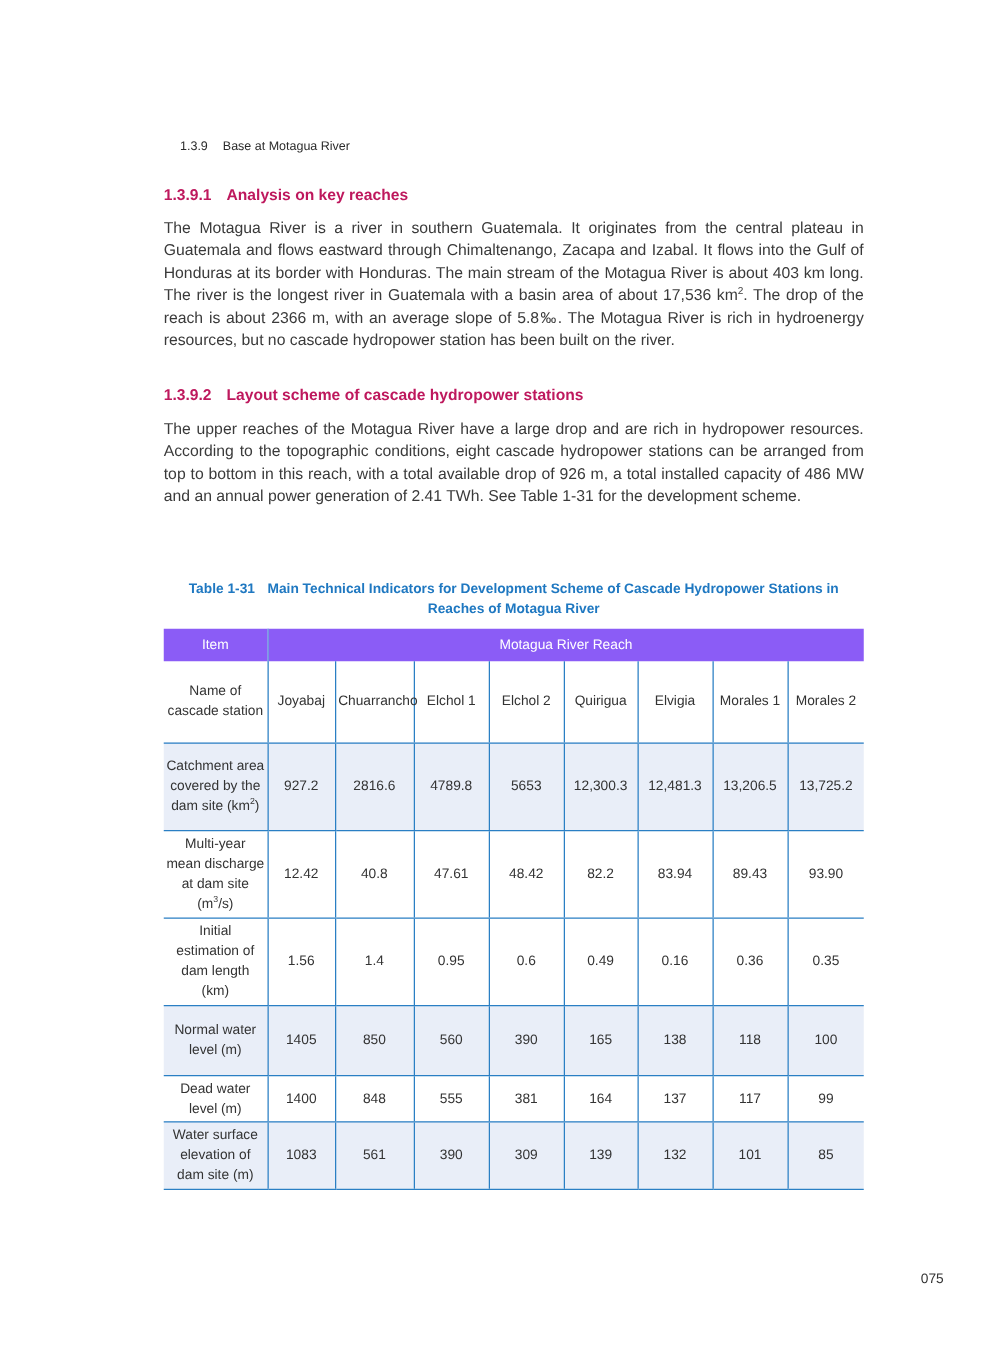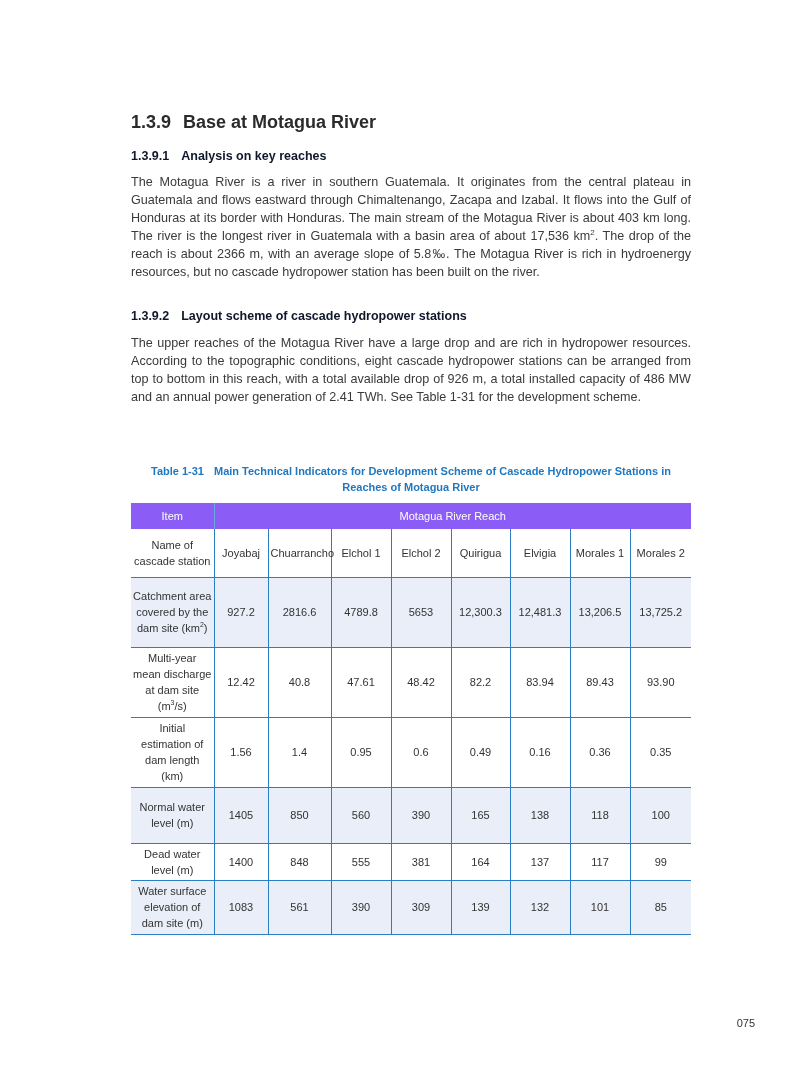--- a/index.html
+++ b/index.html
@@ -1,25 +1,25 @@
 <!DOCTYPE html>
 <html><head>
 <meta charset="utf-8">
 <style>
   html, body { margin: 0; padding: 0; background: #ffffff; }
   body {
     width: 793px; height: 1077px; position: relative; overflow: hidden;
     font-family: "Liberation Sans", sans-serif; color: #333333;
   }
   .h2 {
-    position: absolute; left: 131px; top: 112px;
-    font-size: 18px; font-weight: bold; color: #2b2b2b; white-space: nowrap;
+    position: absolute; left: 144px; top: 112px;
+    font-size: 10px; font-weight: normal; color: #2b2b2b; white-space: nowrap;
   }
   .h3 {
-    position: absolute; left: 131px; font-size: 12.5px; font-weight: bold; color: #0f172a; white-space: nowrap;
+    position: absolute; left: 131px; font-size: 12.5px; font-weight: bold; color: #be185d; white-space: nowrap;
   }
   .h2 .num, .h3 .num { display: inline-block; margin-right: 12px; }
   .para {
     position: absolute; left: 131px; width: 560px;
     font-size: 12.6px; line-height: 18px; text-align: justify; color: #3a3a3a;
   }
   .para sup { font-size: 8px; line-height: 0; }
   .caption {
     position: absolute; left: 131px; width: 560px; top: 463px;
     text-align: center; font-size: 11px; font-weight: bold; color: #1f78c1; line-height: 16px;
@@ -81,21 +81,21 @@
     <col style="width:60px">
     <col style="width:61px">
   </colgroup>
   <thead>
     <tr>
       <th>Item</th>
       <th colspan="8">Motagua River Reach</th>
     </tr>
   </thead>
   <tbody id="tbody">
-      <tr style="height: 48px;">
+      <tr style="height: 65px;">
         <td><span>Name of cascade station</span></td>
         <td>Joyabaj</td>
         <td>Chuarrancho</td>
         <td>Elchol 1</td>
         <td>Elchol 2</td>
         <td>Quirigua</td>
         <td>Elvigia</td>
         <td>Morales 1</td>
         <td>Morales 2</td>
       </tr>

